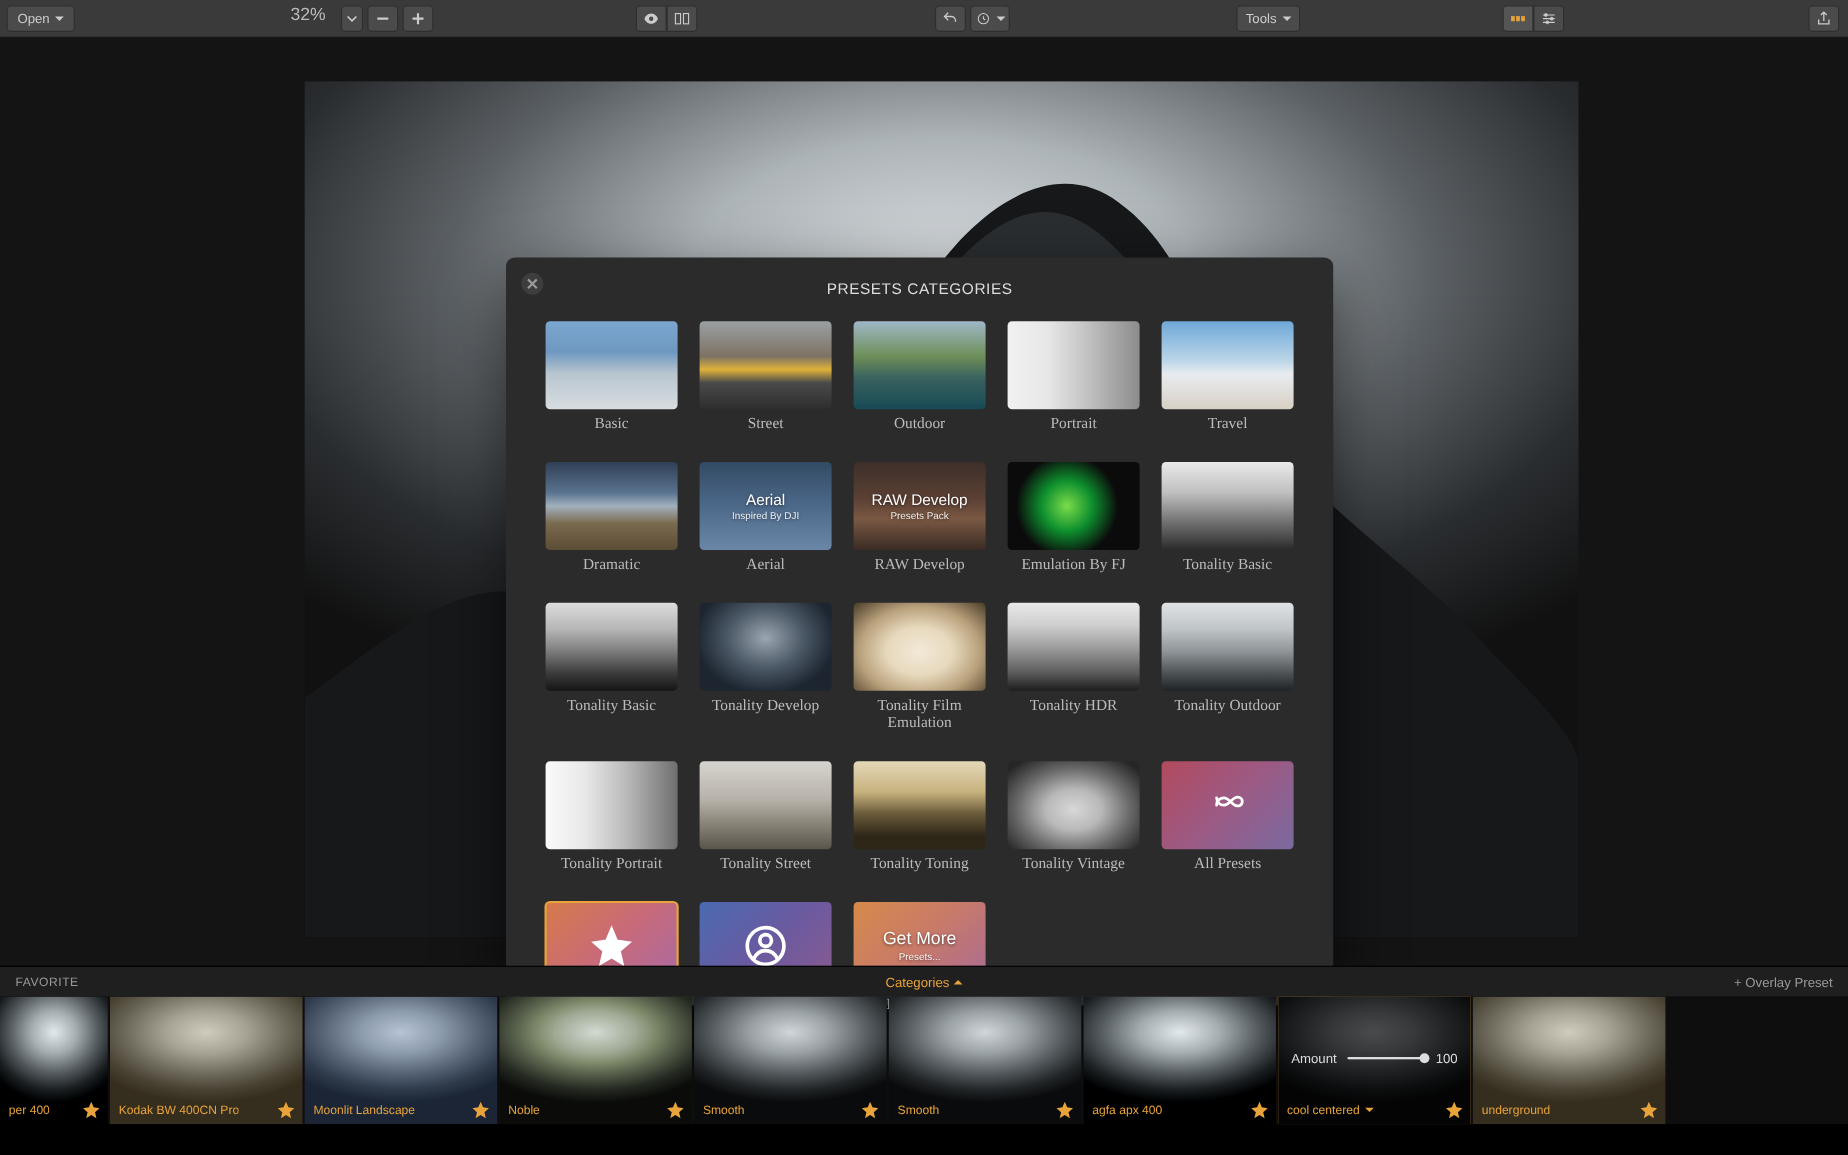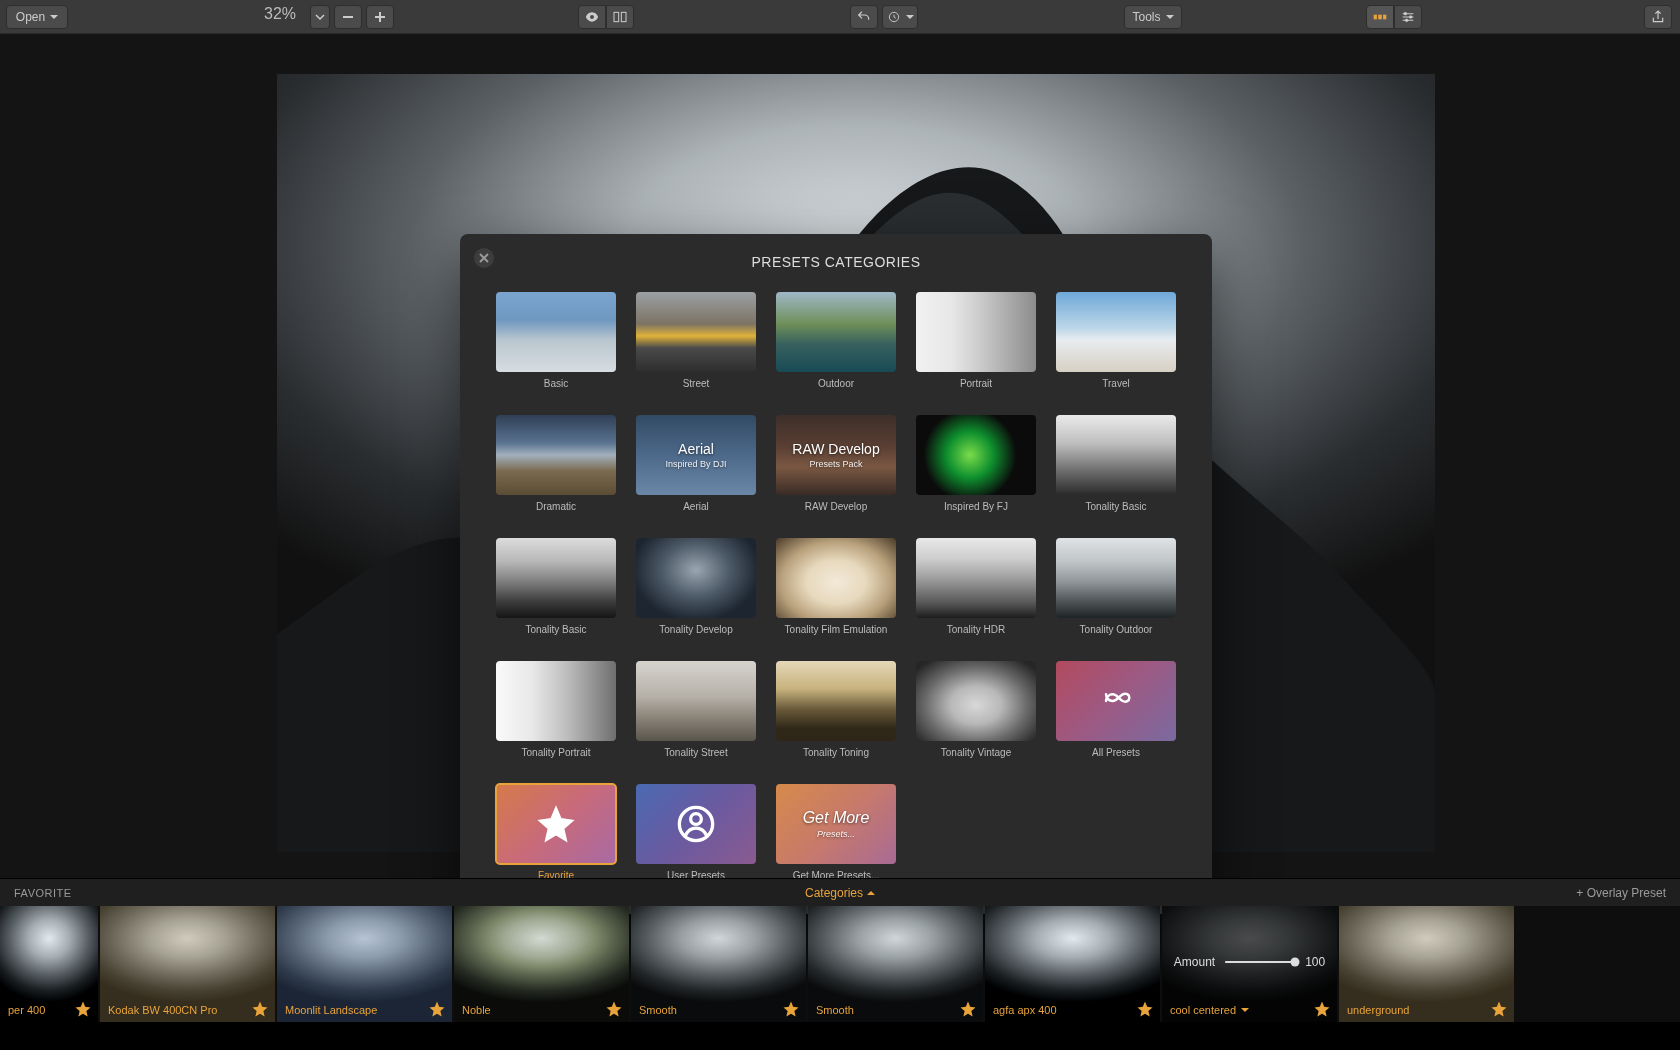--- a/index.html
+++ b/index.html
@@ -27,21 +27,21 @@
   .mtn{position:absolute;left:50%;transform:translateX(-50%);bottom:0;width:1158px;height:778px;}
   .mtn svg{width:100%;height:100%;display:block;}
   
   .modal{position:absolute; left:460px; top:200px; width:752px; height:680px; background:#2b2b2b; border-radius:8px; box-shadow:0 20px 60px rgba(0,0,0,.6); padding:18px 22px 10px; }
   .modal-close{position:absolute;left:14px;top:14px;width:20px;height:20px;border-radius:10px;background:#3d3d3d;display:flex;align-items:center;justify-content:center;cursor:pointer;}
   .modal-close svg{width:10px;height:10px;stroke:#999;stroke-width:2;}
   .modal-title{text-align:center;color:#ddd;font-size:14px;letter-spacing:.5px;margin:2px 0 22px;}
   .cat-grid{display:grid;grid-template-columns:repeat(5,120px);gap:26px 20px;justify-content:center;}
   .cat{width:120px;cursor:pointer;}
   .cat-thumb{width:120px;height:80px;border-radius:4px;background:#555;background-size:cover;background-position:center;position:relative;overflow:hidden;}
-  .cat-label{margin-top:6px;text-align:center;font-size:10px;color:#bcbcbc;}
+  .cat-label{margin-top:6px;text-align:center;font-size:14px;color:#bcbcbc;font-family:Liberation Serif, serif;}
   .cat.selected .cat-thumb{outline:2px solid #e8a33a;outline-offset:-1px;}
   .cat.selected .cat-label{color:#e8a33a;}
   .thumb-overlay-title{position:absolute;inset:0;display:flex;flex-direction:column;align-items:center;justify-content:center;color:#fff;font-size:14px;text-shadow:0 1px 3px rgba(0,0,0,.6);}
   .thumb-overlay-title small{font-size:9px;opacity:.9;margin-top:2px;}
   .thumb-icon{position:absolute;inset:0;display:flex;align-items:center;justify-content:center;}
   .thumb-icon svg{width:40px;height:40px;fill:#fff;stroke:#fff;}
   
   .bg-basic{background:linear-gradient(180deg,#7aa6cf 0%,#6f98c0 35%,#b9c6cf 60%,#d7dde1 100%);} 
   .bg-street{background:linear-gradient(180deg,#9aa0a4 0%,#7d7364 40%,#e0b23a 55%,#4a4a4a 70%,#2d2d2d 100%);} 
   .bg-outdoor{background:linear-gradient(180deg,#9fb8c8 0%,#6e8f58 40%,#38615f 65%,#184a55 100%);} 
@@ -57,21 +57,21 @@
   .bg-tonfilm{background:radial-gradient(ellipse at 50% 55%,#f2e9d8 0%,#e7d9bd 35%,#b8a07b 65%,#4a3b28 100%);} 
   .bg-tonhdr{background:linear-gradient(180deg,#e8e8e8 0%,#cfcfcf 25%,#9f9f9f 50%,#5a5a5a 80%,#1d1d1d 100%);} 
   .bg-tonout{background:linear-gradient(180deg,#e0e3e5 0%,#bfc4c7 30%,#8f9598 55%,#4d5355 80%,#1e2325 100%);} 
   .bg-tonport{background:linear-gradient(90deg,#fafafa 0%,#e8e8e8 30%,#bcbcbc 60%,#6f6f6f 100%);} 
   .bg-tonstreet{background:linear-gradient(180deg,#d7d4cf 0%,#b5b0a7 45%,#8b857a 70%,#5a554c 100%);} 
   .bg-tonton{background:linear-gradient(180deg,#e4d8b8 0%,#c7b27d 35%,#6a5a3a 60%,#2e2718 85%);} 
   .bg-tonvint{background:radial-gradient(ellipse at 50% 55%,#d8d8d8 0%,#b8b8b8 30%,#6a6a6a 60%,#262626 90%);} 
   .bg-all{background:linear-gradient(135deg,#b24a5e 0%,#9c5a84 50%,#7a6aa0 100%);} 
   .bg-fav{background:linear-gradient(135deg,#d67a4a 0%,#c86a7a 50%,#a86aa5 100%);} 
   .bg-user{background:linear-gradient(135deg,#4a6ab2 0%,#6a5aa0 50%,#8a5a90 100%);} 
-  .bg-getmore{background:linear-gradient(135deg,#d68a4a 0%,#c87a6a 50%,#a86a95 100%);font-style:italic;} 
+  .bg-getmore{background:linear-gradient(135deg,#d68a4a 0%,#c87a6a 50%,#a86a95 100%);} 
   
   .strip-header{height:28px;background:#1f1f1f;border-top:1px solid #000;display:flex;align-items:center;padding:0 14px;position:relative;}
   .strip-title{font-size:11px;color:#9a9a9a;letter-spacing:.5px;}
   .strip-cat{position:absolute;left:50%;transform:translateX(-50%);font-size:12px;color:#e8a33a;cursor:pointer;display:flex;align-items:center;gap:4px;}
   .strip-cat .caret-up{width:0;height:0;border:4px solid transparent;border-bottom-color:#e8a33a;transform:translateY(-2px);}
   .strip-overlay{position:absolute;right:14px;font-size:12px;color:#9a9a9a;cursor:pointer;}
   .strip{height:116px;background:#0e0e0e;display:flex;overflow:hidden;}
   .preset{position:relative;width:175px;height:116px;flex:0 0 175px;margin-right:2px;cursor:pointer;}
   .preset:first-child{width:98px;flex:0 0 98px;}
   .preset-img{position:absolute;inset:0;background:radial-gradient(ellipse 70% 55% at 50% 28%,#d0d6d9 0%,#9aa1a5 30%,#565c60 58%,#222628 82%,#0a0b0c 100%);}
@@ -242,21 +242,21 @@
           <div class="cat-thumb bg-raw">
             <div class="thumb-overlay-title">
               <span>RAW Develop</span>
               <small>Presets Pack</small>
             </div>
           </div>
           <div class="cat-label">RAW Develop</div>
         </div>
       <div class="cat">
           <div class="cat-thumb bg-fj"></div>
-          <div class="cat-label">Inspired By FJ</div>
+          <div class="cat-label">Emulation By FJ</div>
         </div>
       <div class="cat">
           <div class="cat-thumb bg-tonbasic"></div>
           <div class="cat-label">Tonality Basic</div>
         </div>
 
       <div class="cat">
           <div class="cat-thumb bg-tonbasic2"></div>
           <div class="cat-label">Tonality Basic</div>
         </div>

